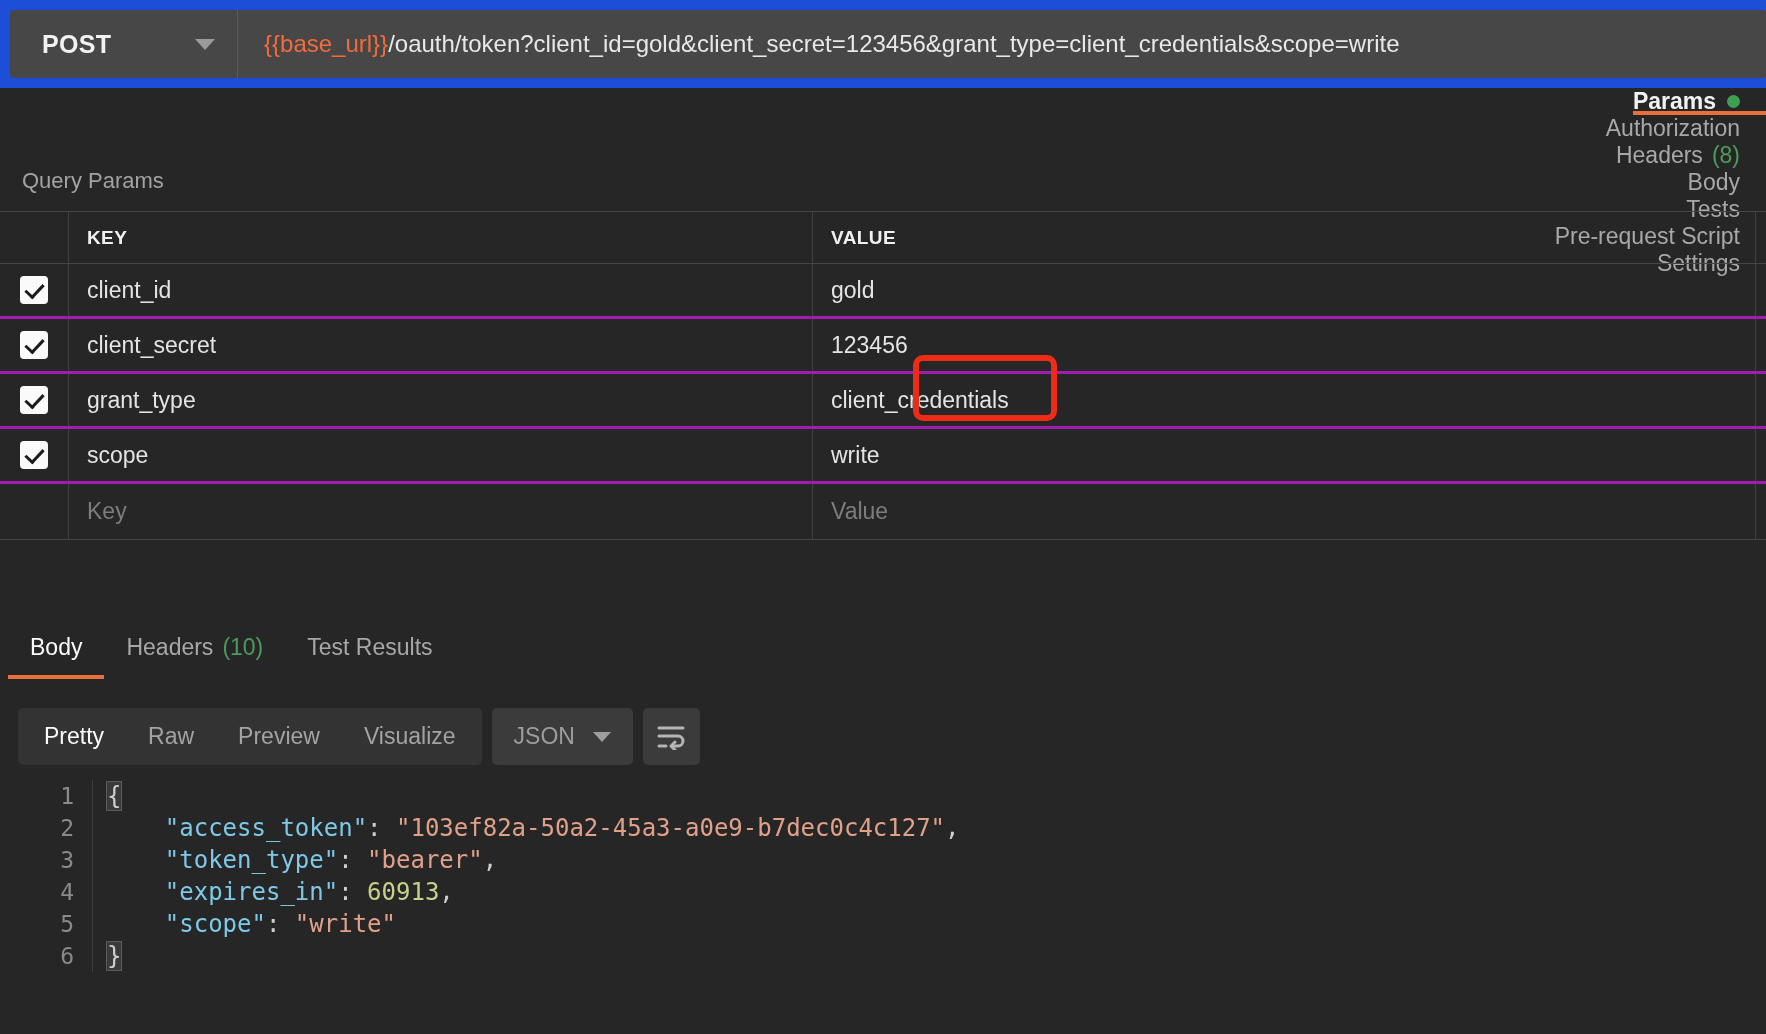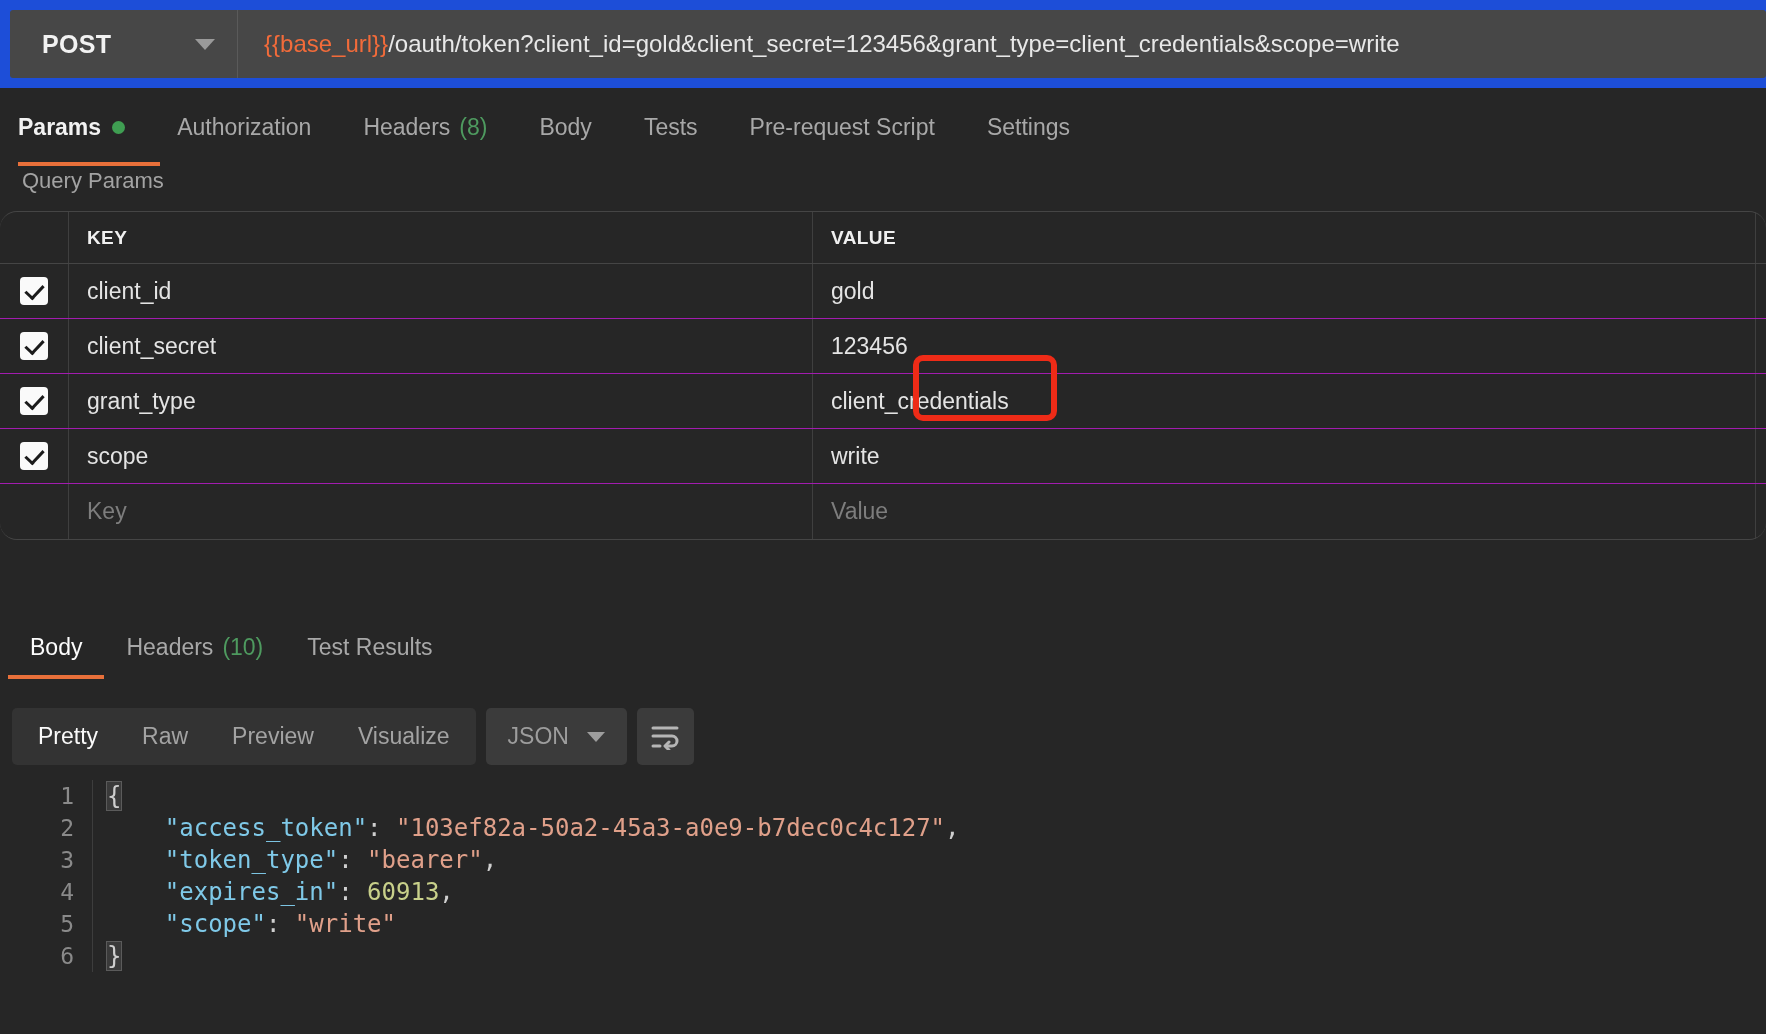--- a/index.html
+++ b/index.html
@@ -63,20 +63,21 @@
 
   
   .req-tabs {
     position: absolute;
     left: 0; top: 88px;
     width: 1766px; height: 78px;
     display: flex;
     align-items: flex-end;
     padding-left: 18px;
     background: #262626;
+    flex-direction: column;
   }
   .req-tab {
     position: relative;
     height: 100%;
     display: flex;
     align-items: center;
     padding: 0 26px;
     font-size: 23px;
     color: #a8a8a8;
     cursor: pointer;
@@ -111,26 +112,25 @@
     font-size: 22px;
     color: #a3a3a3;
   }
 
   .params-table {
     position: absolute;
     left: 0; top: 211px;
     width: 1766px;
     border-top: 1px solid #454545;
     border-bottom: 1px solid #454545;
-    border-radius: 17px;
   }
   .prow {
     display: flex;
     height: 55px;
-    border-bottom: 1px solid #a21caf;
+    border-bottom: 3px solid #a21caf;
   }
   .prow:last-child { border-bottom: none; }
   .prow.header { height: 52px; border-bottom: 1px solid #454545; }
   .cell-check {
     width: 68px;
     flex: 0 0 68px;
     display: flex;
     align-items: center;
     justify-content: center;
   }
@@ -220,21 +220,21 @@
     content: "";
     position: absolute;
     left: 0; bottom: 0;
     width: 100%; height: 4px;
     background: #e8703a;
   }
 
   
   .fmt-bar {
     position: absolute;
-    left: 12px; top: 708px;
+    left: 18px; top: 708px;
     height: 57px;
     display: flex;
     align-items: center;
     gap: 10px;
   }
   .seg-group {
     display: flex;
     background: #333333;
     border-radius: 5px;
     height: 57px;

